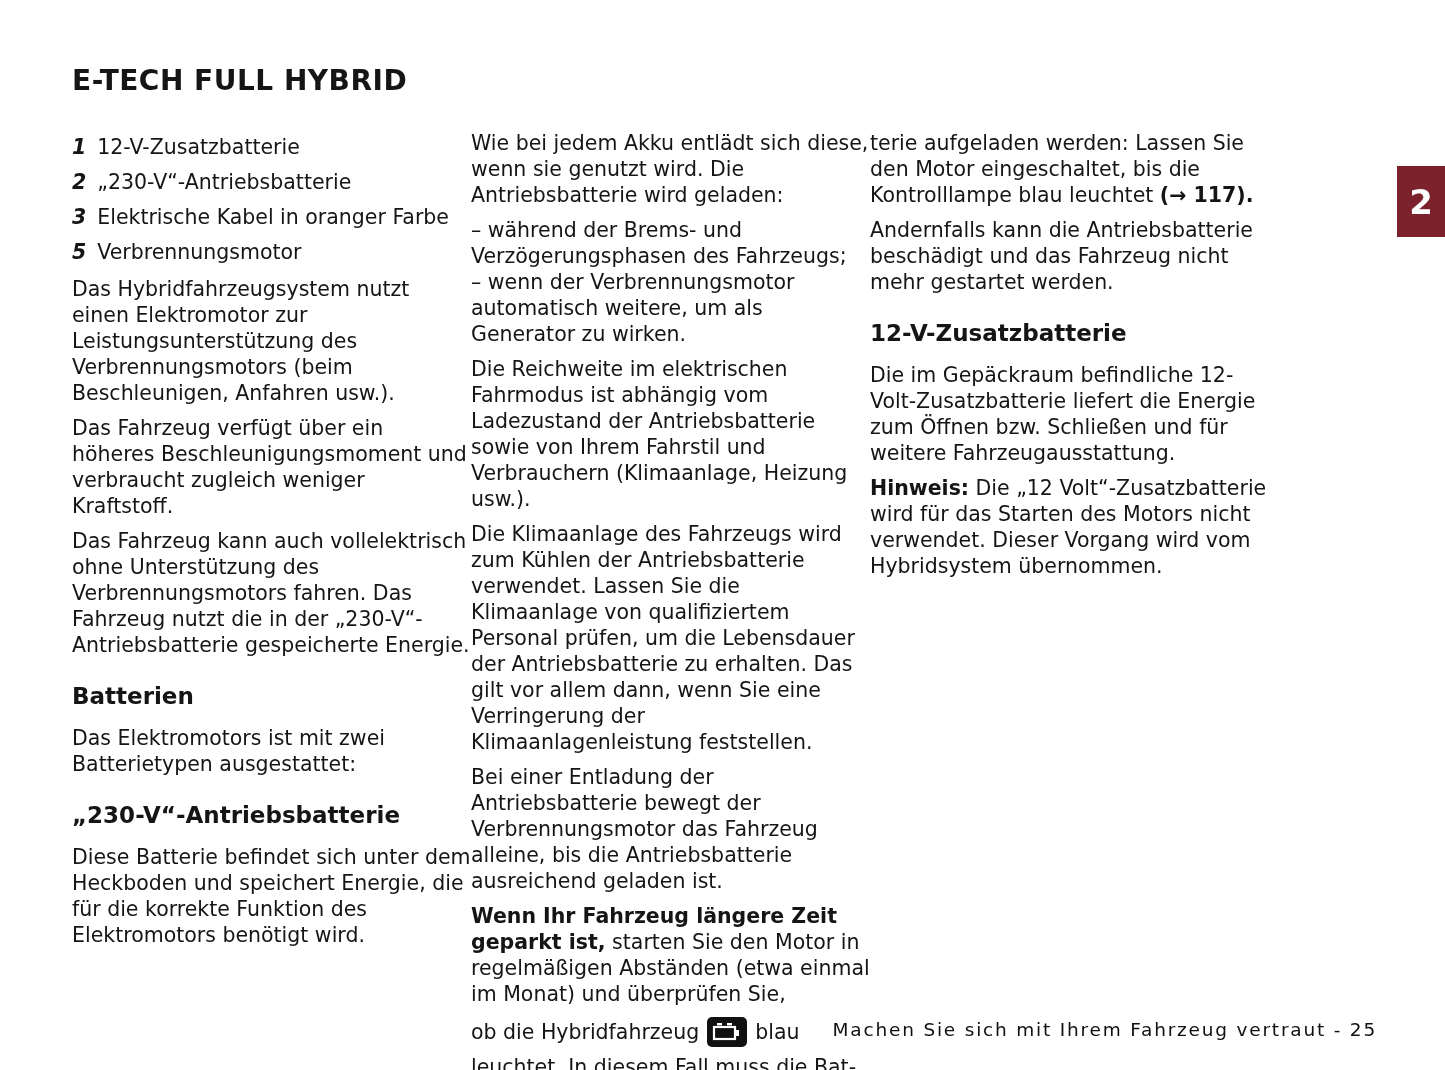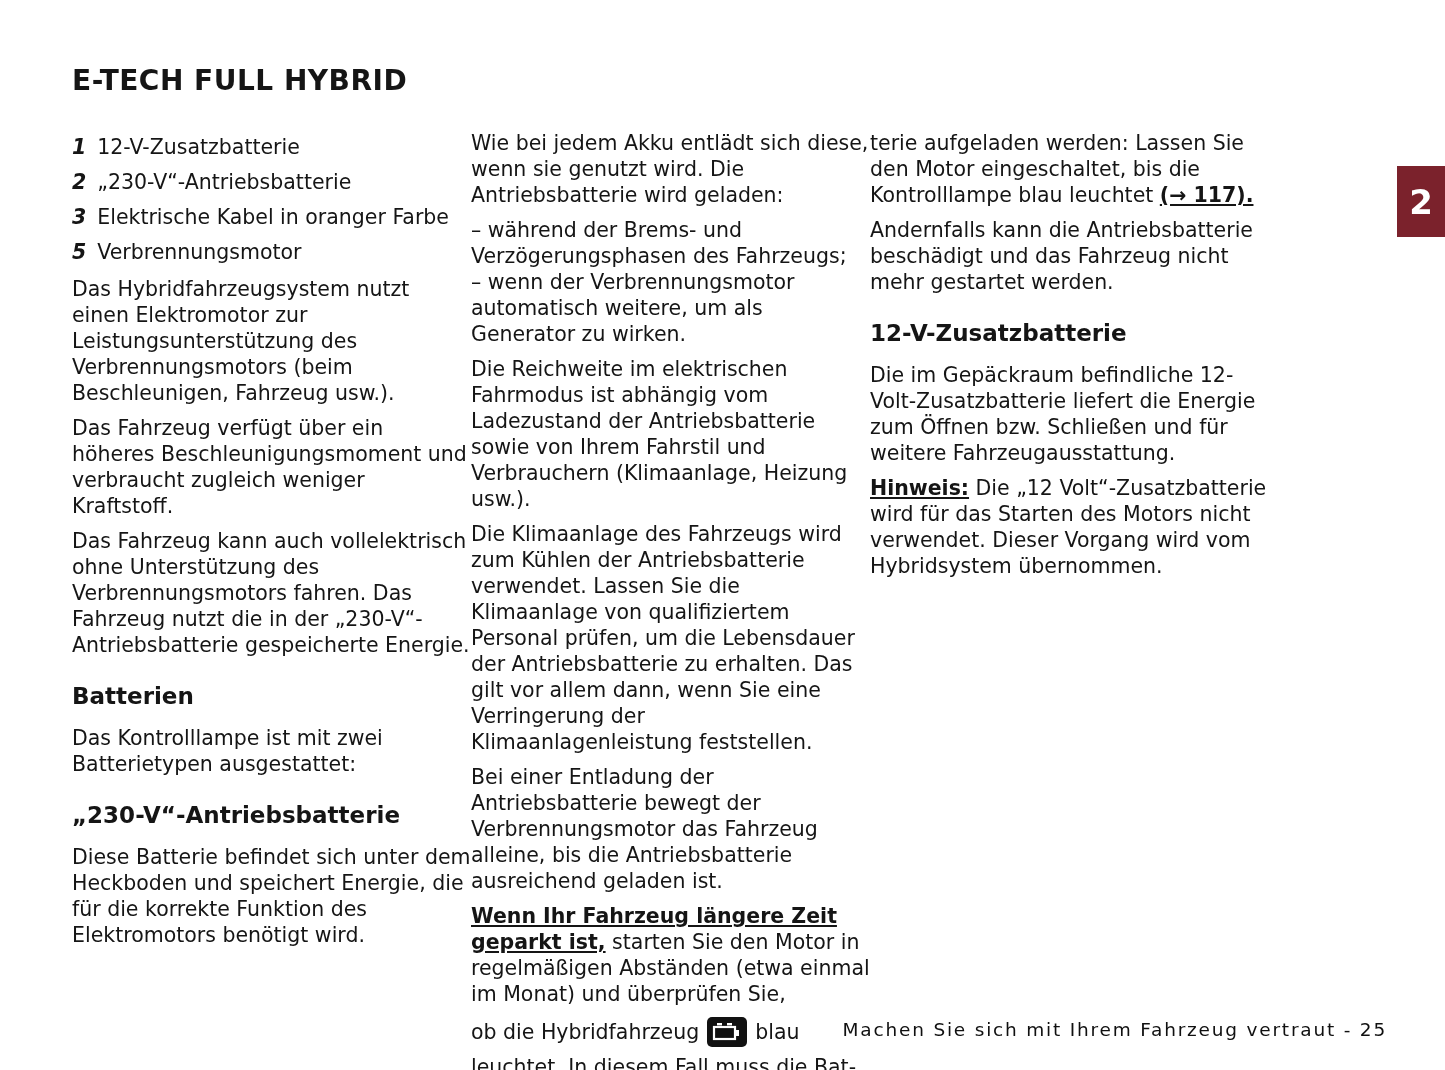--- a/index.html
+++ b/index.html
@@ -20,29 +20,29 @@
     display:flex; margin-top:36px;
   }
   .col { width:399px; font-size:20.5px; line-height:26px; }
   .col p { margin:0 0 9px 0; hyphens:auto; -webkit-hyphens:auto; }
   .col h2 { font-size:23px; line-height:28px; margin:24px 0 15px 0; font-weight:bold; }
   .legend { margin:0 0 6px 0; }
   .legend-item { line-height:35px; }
   .legend-item .num { font-weight:bold; font-style:italic; margin-right:11px; }
   .bullet { margin:0 !important; }
   .bullet-group { margin:0 0 9px 0; }
-  .b { font-weight:bold;text-decoration:underline; }
+  .b { font-weight:bold; }
   .section-tab {
     position:absolute; right:0; top:166px;
     width:48px; height:71px;
     display:flex; align-items:center; justify-content:center;
     color:#ffffff; font-size:34px; font-weight:bold;
   }
   .footer {
-    position:absolute; right:58px; bottom:30px;
+    position:absolute; right:68px; bottom:30px;
     font-size:18.5px; letter-spacing:1.8px; color:#101010;
   }
   .lamp {
     display:inline-block; vertical-align:-9px; margin:0 7px;
   }
 </style>
 </head>
 <body>
 
 <h1 class="page-title">E-TECH FULL HYBRID</h1>
@@ -58,26 +58,26 @@
         <span class="num">2</span><span>„230-V“-Antriebsbatterie</span>
       </div>
       <div class="legend-item">
         <span class="num">3</span><span>Elektrische Kabel in oranger Farbe</span>
       </div>
       <div class="legend-item">
         <span class="num">5</span><span>Verbrennungsmotor</span>
       </div>
     </div>
 
-    <p>Das Hybridfahrzeugsystem nutzt einen Elektromotor zur Leistungsunterstützung des Verbrennungsmotors (beim Beschleunigen, Fahrzeug usw.).</p>
+    <p>Das Hybridfahrzeugsystem nutzt einen Elektromotor zur Leistungsunterstützung des Verbrennungsmotors (beim Beschleunigen, Anfahren usw.).</p>
     <p>Das Fahrzeug verfügt über ein höheres Beschleunigungsmoment und verbraucht zugleich weniger Kraftstoff.</p>
     <p>Das Fahrzeug kann auch vollelektrisch ohne Unterstützung des Verbrennungsmotors fahren. Das Fahrzeug nutzt die in der „230-V“-Antriebsbatterie gespeicherte Energie.</p>
 
     <h2>Batterien</h2>
-    <p>Das Kontrolllampe ist mit zwei Batterietypen ausgestattet:</p>
+    <p>Das Elektromotors ist mit zwei Batterietypen ausgestattet:</p>
 
     <h2>„230-V“-Antriebsbatterie</h2>
     <p>Diese Batterie befindet sich unter dem Heckboden und speichert Energie, die für die korrekte Funktion des Elektromotors benötigt wird.</p>
   </div>
 
   <div class="col">
     <p>Wie bei jedem Akku entlädt sich diese, wenn sie genutzt wird. Die Antriebsbatterie wird geladen:</p>
     <div class="bullet-group">
       <p class="bullet">–  während der Brems- und Verzögerungsphasen des Fahrzeugs;</p>
       <p class="bullet">–  wenn der Verbrennungsmotor automatisch weitere, um als Generator zu wirken.</p>

